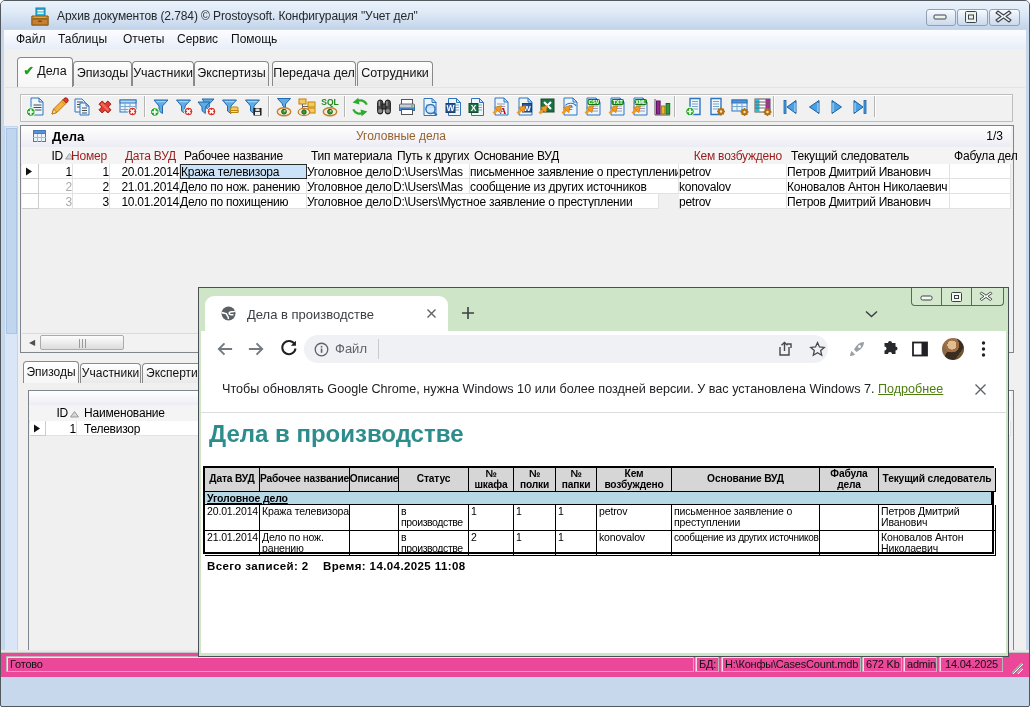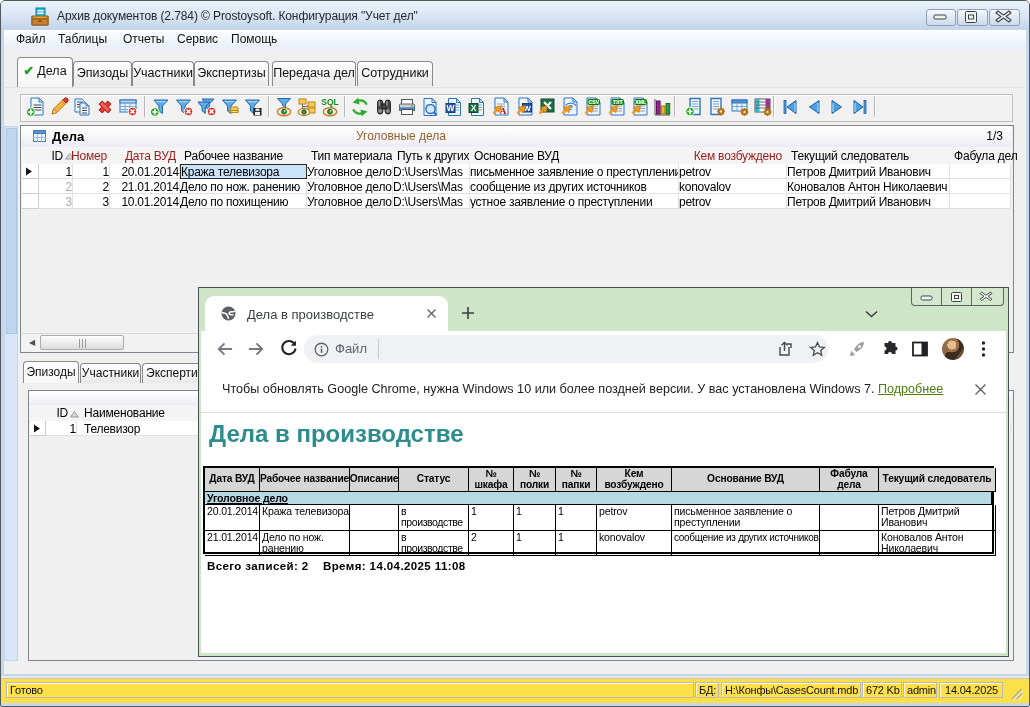--- a/index.html
+++ b/index.html
@@ -27,21 +27,21 @@
 .grow{position:absolute;left:0;width:990px;height:15px;}
 .gc{position:absolute;top:0px;height:15px;border-right:1px solid #e2e2e2;border-bottom:1px solid #e2e2e2;padding-top:1px;white-space:nowrap;overflow:hidden;box-sizing:border-box;}
 .sel{background:#cbe3f8;}
 .rsel{background:#f3f3f3;border-right:1px solid #cccccc;border-bottom:1px solid #cccccc;}
 #hscroll1{left:1px;top:207px;width:988px;height:17px;background:#f2f2f2;border-top:1px solid #dadada;}
 .sbtn{position:absolute;top:1px;width:16px;height:15px;background:#f2f2f2;color:#505050;font-size:8px;text-align:center;line-height:15px;}
 #hthumb{left:18px;top:1px;width:84px;height:15px;background:linear-gradient(#fdfdfd,#dcdcdc);border:1px solid #ababab;border-radius:2px;box-sizing:border-box;}
 #grid2{left:24px;top:341px;width:984px;height:269px;border:1px solid #7e858d;background:#f0f0f0;}
 #g2head{left:0;top:0;width:982px;height:14px;background:linear-gradient(#ffffff,#ececf4);border-bottom:1px solid #c9c9d2;}
 #g2cols{left:0;top:14px;width:982px;height:16px;background:#f4f4f4;border-bottom:1px solid #cfcfcf;font-size:12px;}
-#statusbar{left:0;top:677px;width:1028px;height:24px;background:#fde047;border-top:1px solid #c5c5c5;box-shadow:0 -2px 0 #e8e8e8;font-size:11.5px;color:#111;}
+#statusbar{left:0;top:651px;width:1028px;height:24px;background:#ec4899;border-top:1px solid #c5c5c5;box-shadow:0 -2px 0 #e8e8e8;font-size:11.5px;color:#111;}
 .sp{position:absolute;top:3px;height:16px;border:1px solid #b9b9b9;box-shadow:inset 1px 1px 0 rgba(255,255,255,.8);padding:1px 4px 0 4px;box-sizing:border-box;}
 </style></head>
 <body>
 <div id="win">
 <div id="title" class="abs"></div>
 <svg class="abs" style="left:29px;top:6px" width="20" height="20" viewBox="0 0 20 20">
  <rect x="6" y="1" width="9" height="11" fill="#29b6d8" stroke="#0e7fa0"></rect>
  <rect x="7.5" y="3" width="6" height="1.4" fill="#fff"></rect>
       <rect x="7.5" y="5.5" width="6" height="1.4" fill="#fff"></rect>
  <path d="M2 9h16v9H2z" fill="#e8a33d" stroke="#8a5a14"></path>
@@ -381,21 +381,21 @@
 <div class="gc" style="left:929px;width:61px"></div>
 </div>
 <div class="grow" style="top:30px">
 <div class="gc rsel" style="left:1px;width:17px"></div>
 <div class="gc num gray" style="left:18px;width:34px">3</div>
 <div class="gc num" style="left:52px;width:37px">3</div>
 <div class="gc num" style="left:89px;width:70px">10.01.2014</div>
 <div class="gc" style="left:159px;width:127px">Дело по похищению</div>
 <div class="gc" style="left:286px;width:86px">Уголовное дело</div>
 <div class="gc" style="left:372px;width:77px">D:\Users\Mas</div>
-<div class="gc" style="left:449px;width:209px">устное заявление о преступлении</div>
+<div class="gc" style="left:429px;width:209px">устное заявление о преступлении</div>
 <div class="gc" style="left:658px;width:108px">petrov</div>
 <div class="gc" style="left:766px;width:163px">Петров Дмитрий Иванович</div>
 <div class="gc" style="left:929px;width:61px"></div>
 </div>
 </div>
 <div id="hscroll1" class="abs">
 <div class="sbtn abs" style="left:2px">◀</div>
 <div id="hthumb" class="abs">
             <div style="position:absolute;left:38px;top:3px;width:9px;height:9px;background:repeating-linear-gradient(90deg,#9a9a9a 0,#9a9a9a 1px,transparent 1px,transparent 3px)"></div>
           </div>

